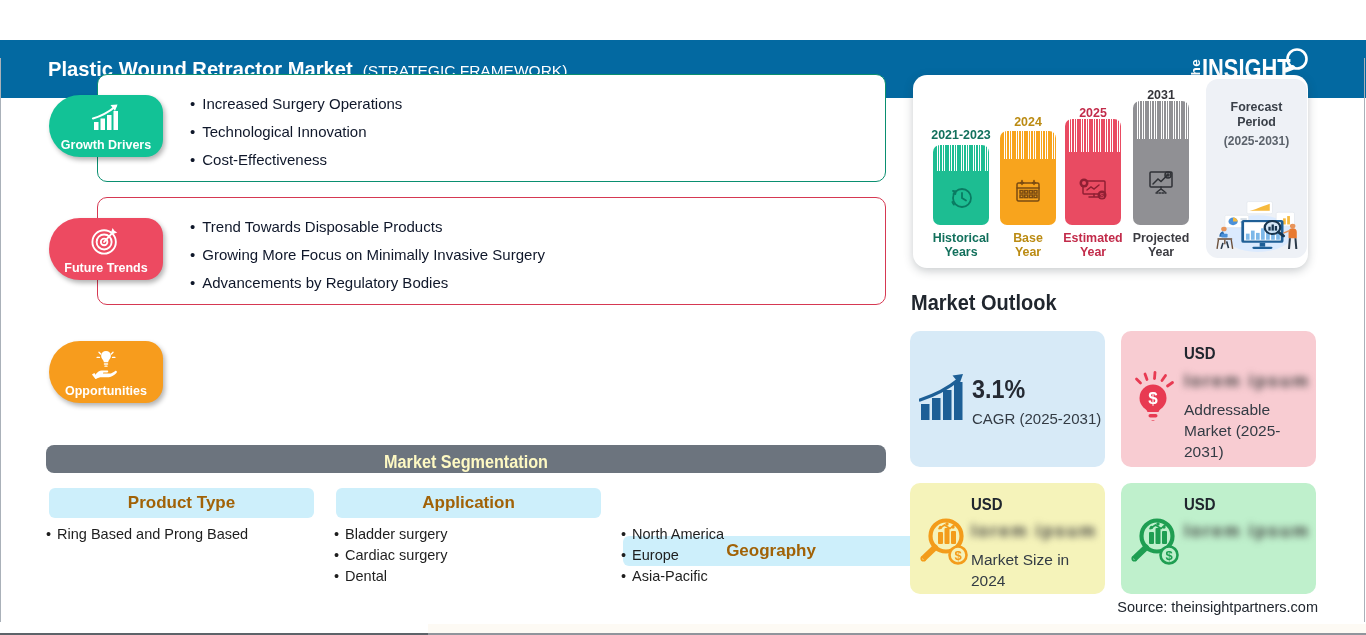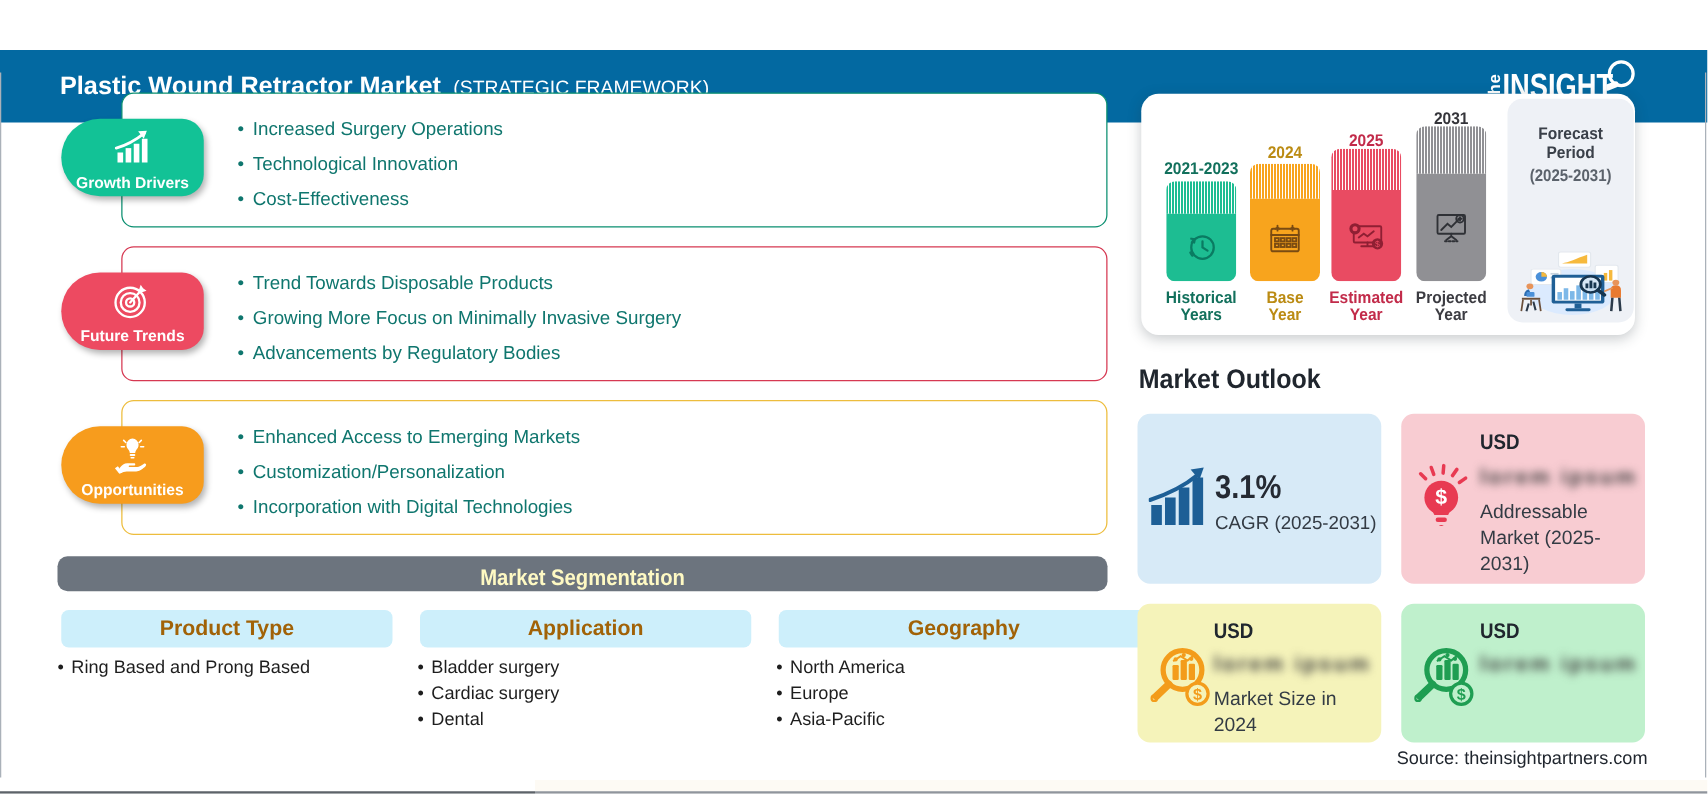--- a/index.html
+++ b/index.html
@@ -17,21 +17,21 @@
 .vline-r { position:absolute; left:1364px; top:58px; width:1px; height:564px; background:#aab1b9; }
 
 
 .botbar-l { position:absolute; left:0; top:633px; width:428px; height:2px; background:#5d6369; }
 .botbar-r { position:absolute; left:428px; top:633px; width:938px; height:2px; background:#90959c; }
 .cream { position:absolute; left:428px; top:624px; width:938px; height:9px; background:#fdfaf4; }
 
 
 .bbox { position:absolute; left:97px; width:789px; height:108px; border-radius:10px; background:#fff; }
 .bbox ul { position:absolute; left:92px; top:14.5px; list-style:none; }
-.bbox li { font-size:15px; color:#0f766e; line-height:28px; }
+.bbox li { font-size:15px; color:#0f172a; line-height:28px; }
 .bbox li::before { content:"•"; margin-right:7px; font-size:15px; }
 .badge { position:absolute; left:49px; width:114px; height:62px; border-radius:32px 18px 18px 32px;
   box-shadow:2px 3px 5px rgba(0,0,0,0.3); color:#fff; text-align:center; }
 .badge .bicon { margin-top:8px; height:30px; }
 .badge .blabel { font-size:12.5px; font-weight:bold; margin-top:1px; }
 
 
 .segbar { position:absolute; left:46px; top:445px; width:840px; height:28px; background:#6c747e;
   border-radius:8px; color:#fef9c3; font-size:18px; font-weight:bold; text-align:center; line-height:35px; }
 .segbar span { display:inline-block; transform:scaleX(0.9); }
@@ -118,47 +118,40 @@
         <circle cx="15" cy="17" r="12.5" stroke-width="2"></circle>
         <circle cx="15" cy="17" r="8" stroke-width="2"></circle>
         <circle cx="15" cy="17" r="3.5" stroke-width="2"></circle>
       </g>
       <path d="M15 17 L25 6" stroke="#ffffff" stroke-width="2" stroke-linecap="round"></path>
       <path d="M24 2 l2 3 3 2 -4.5 1.5 -2 -2 z" fill="#ffffff"></path>
     </svg>
     <div class="blabel">Future Trends</div>
   </div>
 
-  <div class="bbox" style="top:320px; border:1px solid #edbd3d;">
-    <ul>
-      <li>Enhanced Access to Emerging Markets</li>
-      <li>Customization/Personalization</li>
-      <li>Incorporation with Digital Technologies</li>
-    </ul>
-  </div>
   <div class="badge" style="top:341px; background:#f79c1d;">
     <svg class="bicon" width="42" height="32" viewBox="0 0 42 32">
       <g fill="#ffffff">
         <path d="M21 2 a5.2 5.2 0 0 1 5.2 5.2 c0 2.2-1.2 3.4-2 4.6-0.6 0.9-0.8 1.6-0.9 2.4 h-4.6 c-0.1-0.8-0.3-1.5-0.9-2.4-0.8-1.2-2-2.4-2-4.6 A5.2 5.2 0 0 1 21 2z"></path>
         <rect x="18.6" y="15.2" width="4.8" height="1.6" rx="0.8"></rect>
         <rect x="19.2" y="17.6" width="3.6" height="1.4" rx="0.7"></rect>
       </g>
       <g stroke="#ffffff" stroke-width="1.4" stroke-linecap="round">
         <path d="M13.5 3.5 l1.8 1.8 M28.5 3.5 l-1.8 1.8 M11.5 9 h2.5 M28 9 h2.5"></path>
       </g>
       <path d="M10 27 c2-2.5 4-4 6.5-4 h6 c1.2 0 1.2 2 0 2 h-4 c-1 0-1 1.2 0 1.2 h6.5 c1.5 0 4-1.5 5.5-2.6 1.5-1 3 0.6 1.6 2 -2 2-5.3 4.4-8 4.4 h-8 c-2 0-3.5 0.6-5 1.5z" fill="#ffffff"></path>
       <path d="M8.5 25.5 l4 5 -2.5 1.8 -4-5z" fill="#ffffff"></path>
     </svg>
     <div class="blabel">Opportunities</div>
   </div>
 
   <div class="segbar"><span>Market Segmentation</span></div>
   <div class="seghead" style="left:49px; width:265px;">Product Type</div>
   <div class="seghead" style="left:336px; width:265px;">Application</div>
-  <div class="seghead" style="left:623px; width:296px;">Geography</div>
+  <div class="seghead" style="left:623px; width:296px;margin-top:48px;">Geography</div>
   <div class="segitems" style="left:46px; top:524px;">
       <div>Ring Based and Prong Based</div>
     </div>
   <div class="segitems" style="left:334px; top:524px;">
       <div>Bladder surgery</div>
       <div>Cardiac surgery</div>
       <div>Dental</div>
     </div>
   <div class="segitems" style="left:621px; top:524px;">
       <div>North America</div>

